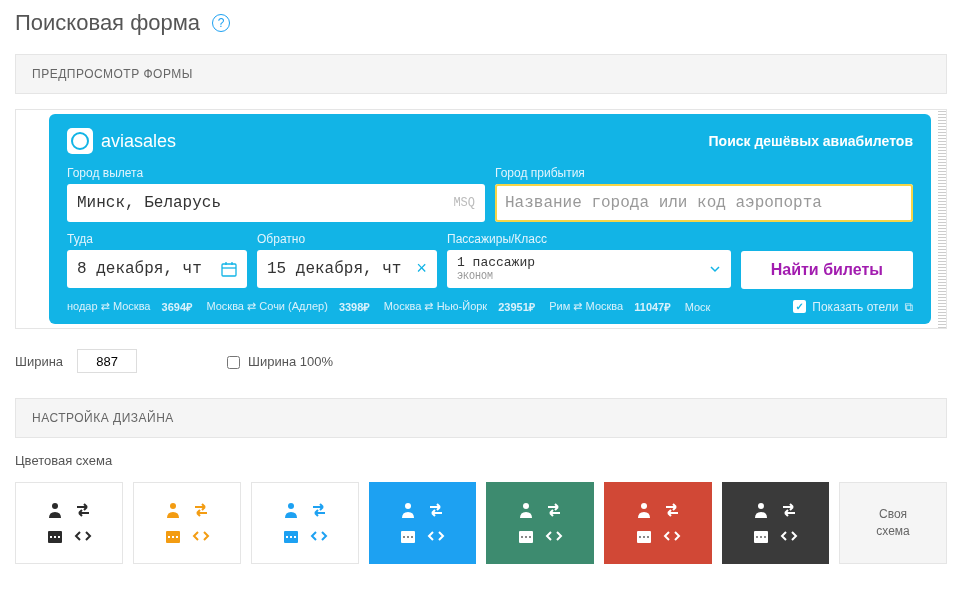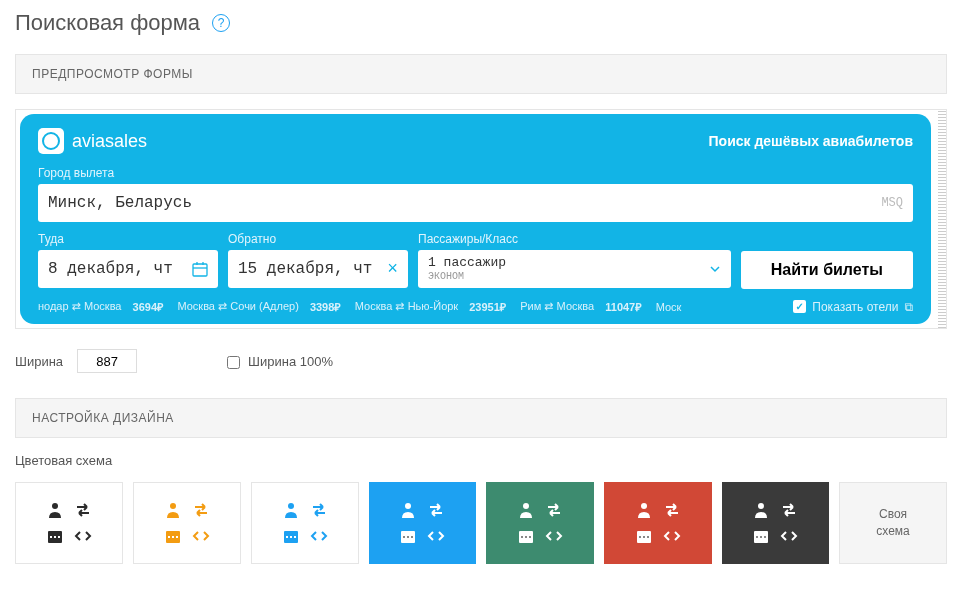--- a/index.html
+++ b/index.html
@@ -1,40 +1,40 @@
 <!DOCTYPE html>
 <html><head>
 <meta charset="utf-8">
 <style>
 * { box-sizing: border-box; margin: 0; padding: 0; }
 body { font-family: Arial, sans-serif; background: #fff; color: #333; width: 962px; padding: 10px 15px; }
 .page-title { font-size: 22px; color: #555; font-weight: 400; margin-bottom: 18px; display: flex; align-items: center; gap: 12px; }
 .help-icon { display: inline-flex; width: 18px; height: 18px; border: 1.5px solid #1da1f2; border-radius: 50%; color: #1da1f2; font-size: 12px; align-items: center; justify-content: center; cursor: pointer; }
 .section-header { background: #f5f5f5; border: 1px solid #e5e5e5; padding: 12px 16px; font-size: 12px; color: #666; letter-spacing: 0.5px; margin-bottom: 15px; }
 .preview-wrapper { position: relative; border: 1px solid #e5e5e5; padding: 4px 15px 4px 4px; margin-bottom: 20px; }
-.form-widget { background: #12b4e6; border-radius: 14px; padding: 14px 18px 10px; color: #fff; }
+.form-widget { background: #12b4e6; border-radius: 6px; padding: 14px 18px 10px; color: #fff; margin-left: 29px; }
 .form-top { display: flex; justify-content: space-between; align-items: center; margin-bottom: 12px; }
 .brand { display: flex; align-items: center; gap: 8px; font-size: 18px; }
 .brand-logo { width: 26px; height: 26px; background: #fff; border-radius: 5px; display: flex; align-items: center; justify-content: center; }
 .brand-logo::after { content: ""; width: 14px; height: 14px; border: 2px solid #12b4e6; border-radius: 50%; }
 .tagline { font-weight: 600; font-size: 14px; }
 .form-row { display: flex; gap: 10px; margin-bottom: 10px; }
 .form-col { flex: 1; display: flex; flex-direction: column; }
 .form-label { font-size: 12px; color: #e0f4fd; margin-bottom: 4px; }
 .input-wrap { background: #fff; border-radius: 3px; height: 38px; display: flex; align-items: center; padding: 0 10px; color: #333; position: relative; font-family: Liberation Mono, monospace; }
 .input-wrap.yellow { box-shadow: inset 0 0 0 2px #f5d547; }
 .input-wrap.placeholder { color: #999; }
 .iata { color: #bbb; font-size: 12px; margin-left: auto; }
 .input-icon { margin-left: auto; color: #12b4e6; font-size: 16px; }
 .input-clear { margin-left: auto; color: #12b4e6; font-size: 18px; font-weight: 300; }
 .passengers { display: flex; flex-direction: column; justify-content: center; }
 .pax-main { font-size: 13px; color: #333; line-height: 1.1; }
 .pax-sub { font-size: 10px; color: #999; text-transform: uppercase; }
 .chev { margin-left: auto; color: #12b4e6; }
-.search-btn { background: #fff; border: none; border-radius: 3px; height: 38px; padding: 0 30px; font-size: 16px; font-weight: 600; color: #000000; cursor: pointer; white-space: nowrap; margin-top: 19px; }
+.search-btn { background: #fff; border: none; border-radius: 3px; height: 38px; padding: 0 30px; font-size: 16px; font-weight: 600; color: #a21caf; cursor: pointer; white-space: nowrap; margin-top: 19px; }
 .ticker { display: flex; gap: 14px; font-size: 11px; color: #d9f1fb; align-items: center; overflow: hidden; white-space: nowrap; margin-top: 6px; }
 .ticker-item { display: flex; align-items: center; gap: 4px; }
 .ticker-price { font-weight: 700; font-size: 11px; }
 .show-hotels { margin-left: auto; display: flex; align-items: center; gap: 6px; font-size: 12px; }
 .chk { width: 13px; height: 13px; display: inline-flex; background: #fff; border-radius: 2px; align-items: center; justify-content: center; color: #12b4e6; font-size: 10px; font-weight: bold; }
 .resize-handle { position: absolute; right: 0; top: 0; bottom: 0; width: 8px; background: repeating-linear-gradient(0deg, #ccc, #ccc 1px, transparent 1px, transparent 3px); cursor: ew-resize; }
 .width-row { display: flex; align-items: center; gap: 14px; margin-bottom: 25px; font-size: 13px; color: #555; }
 .width-input { width: 60px; height: 24px; border: 1px solid #ddd; text-align: center; font-size: 13px; }
 .width-100 { margin-left: 76px; display: flex; align-items: flex-end; gap: 8px; }
 .subheading { font-size: 13px; color: #555; margin-bottom: 14px; }
@@ -68,20 +68,26 @@
     </div>
 
     <div class="form-row">
       <div class="form-col">
         <span class="form-label">Город вылета</span>
         <div class="input-wrap">
           <span>Минск, Беларусь</span>
           <span class="iata">MSQ</span>
         </div>
       </div>
+      <div class="form-col">
+        <span class="form-label">Город прибытия</span>
+        <div class="input-wrap yellow placeholder">
+          <span>Название города или код аэропорта</span>
+        </div>
+      </div>
     </div>
 
     <div class="form-row">
       <div class="form-col" style="flex:0 0 180px">
         <span class="form-label">Туда</span>
         <div class="input-wrap">
           <span>8 декабря, чт</span>
           <span class="input-icon">
             <svg width="16" height="16" viewBox="0 0 16 16">
                 <rect x="1" y="3" width="14" height="12" rx="1" fill="none" stroke="#12b4e6" stroke-width="1.3"></rect>

